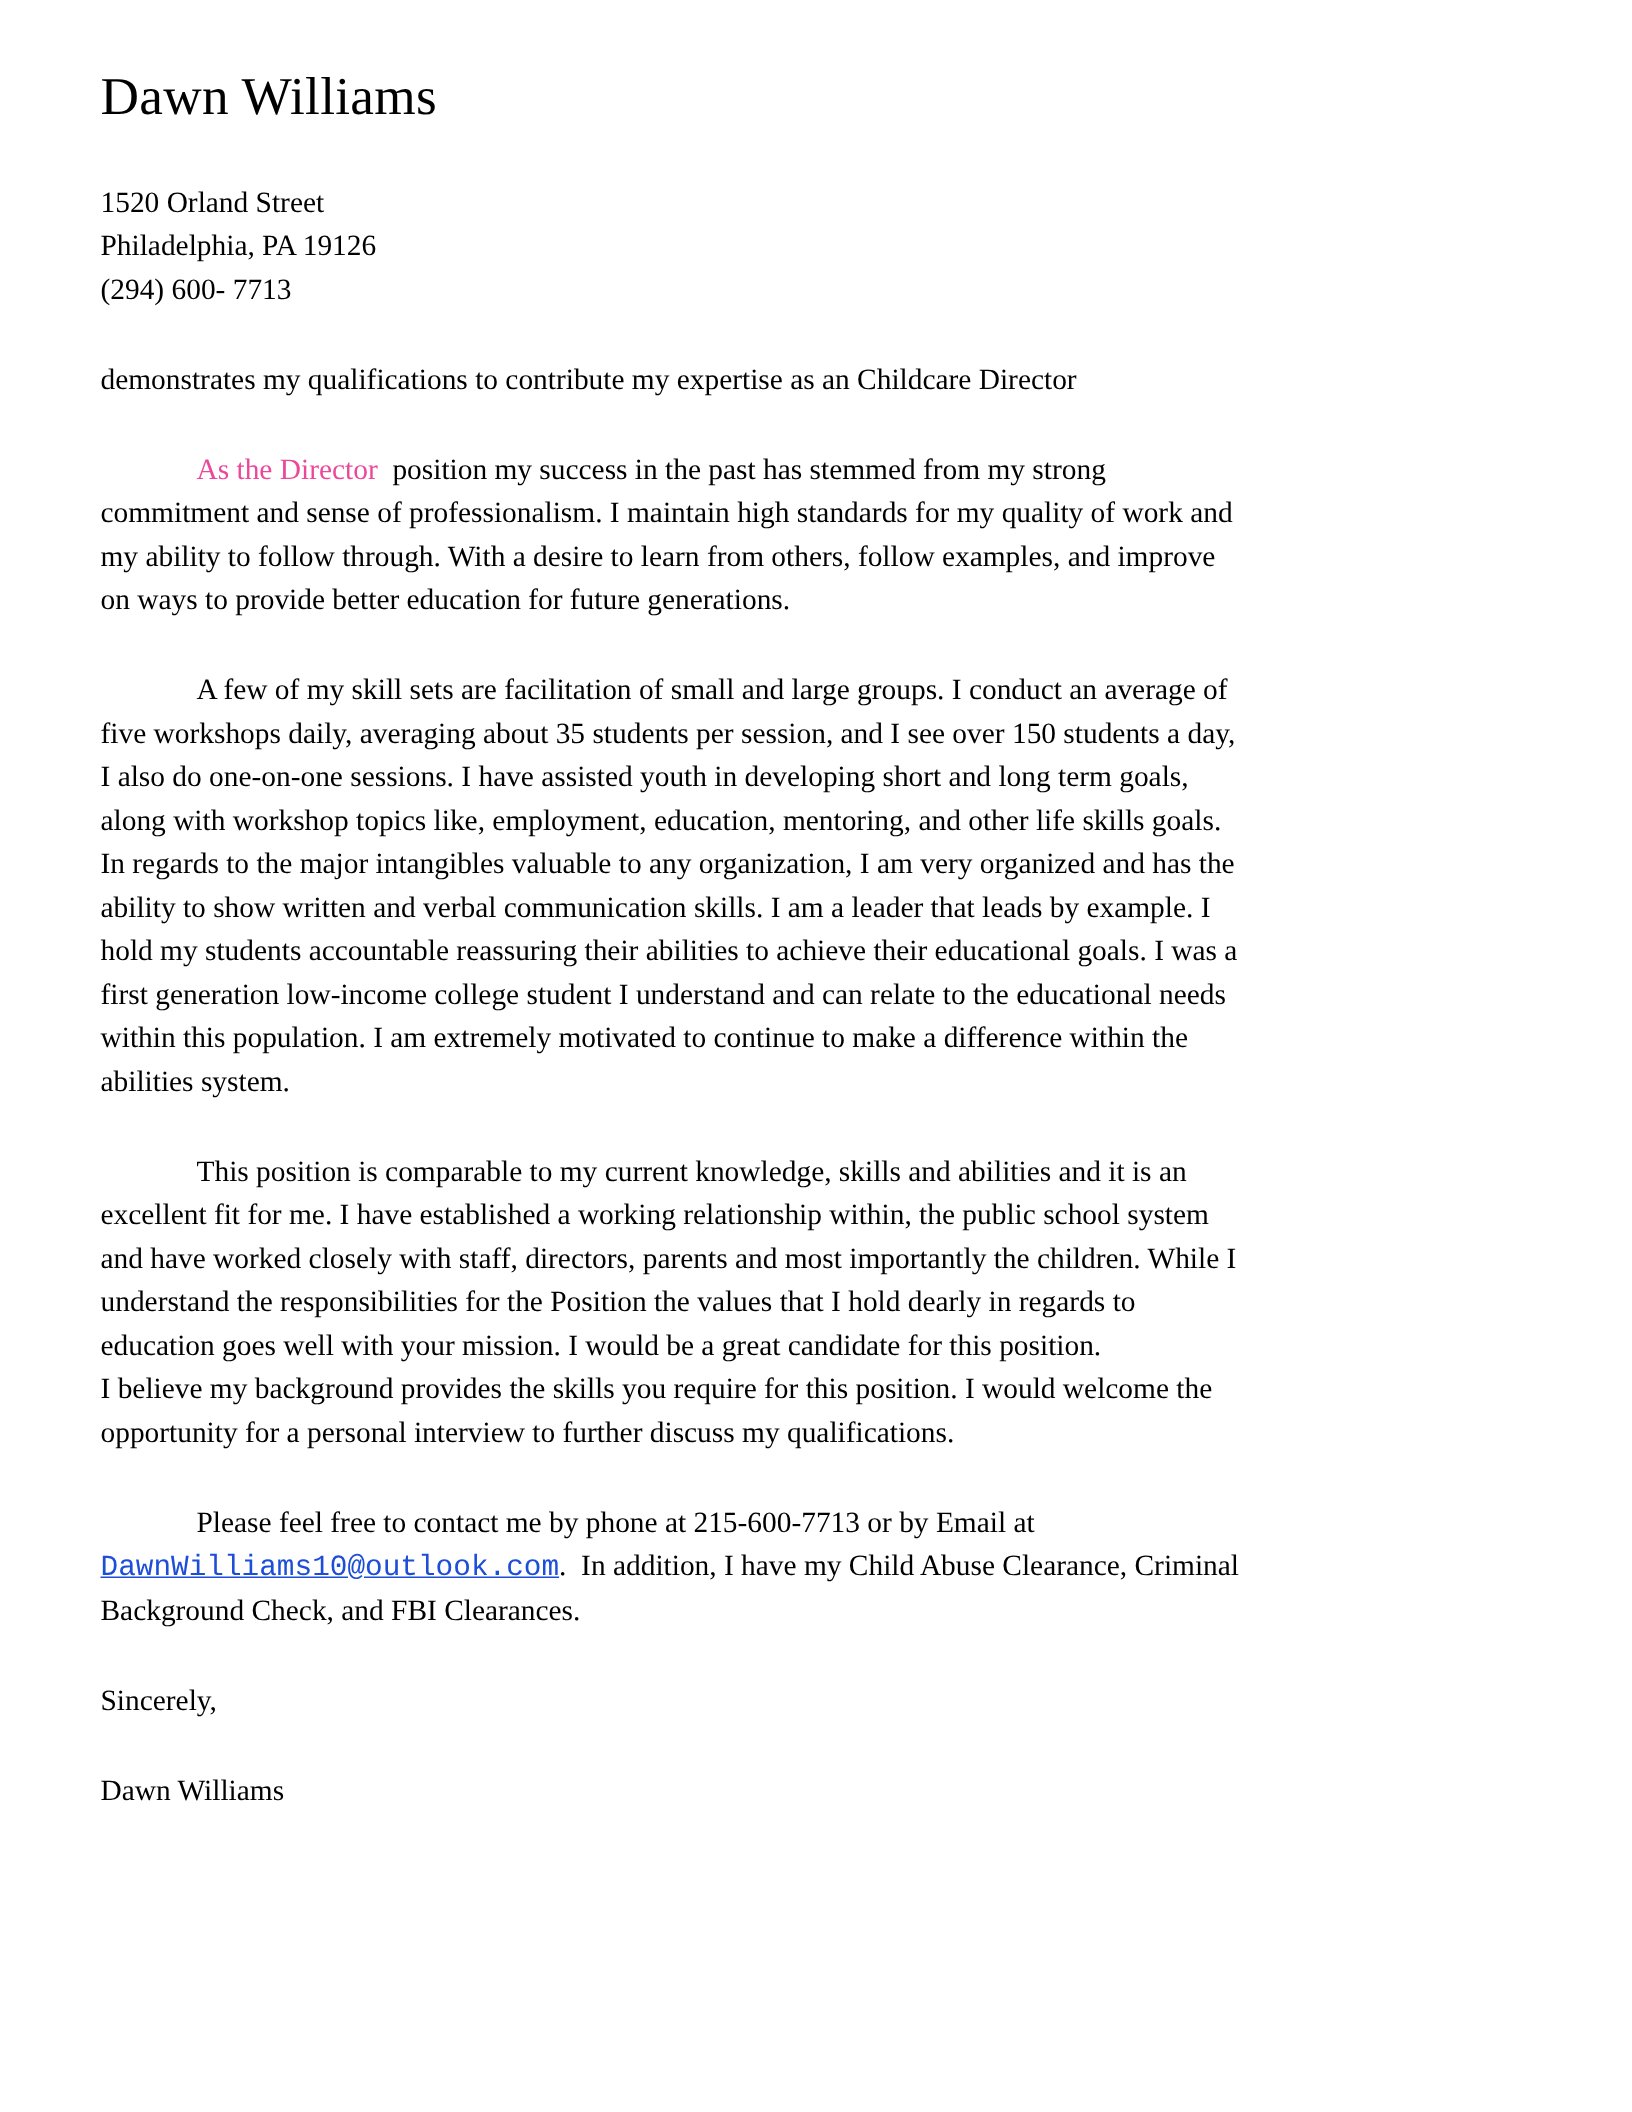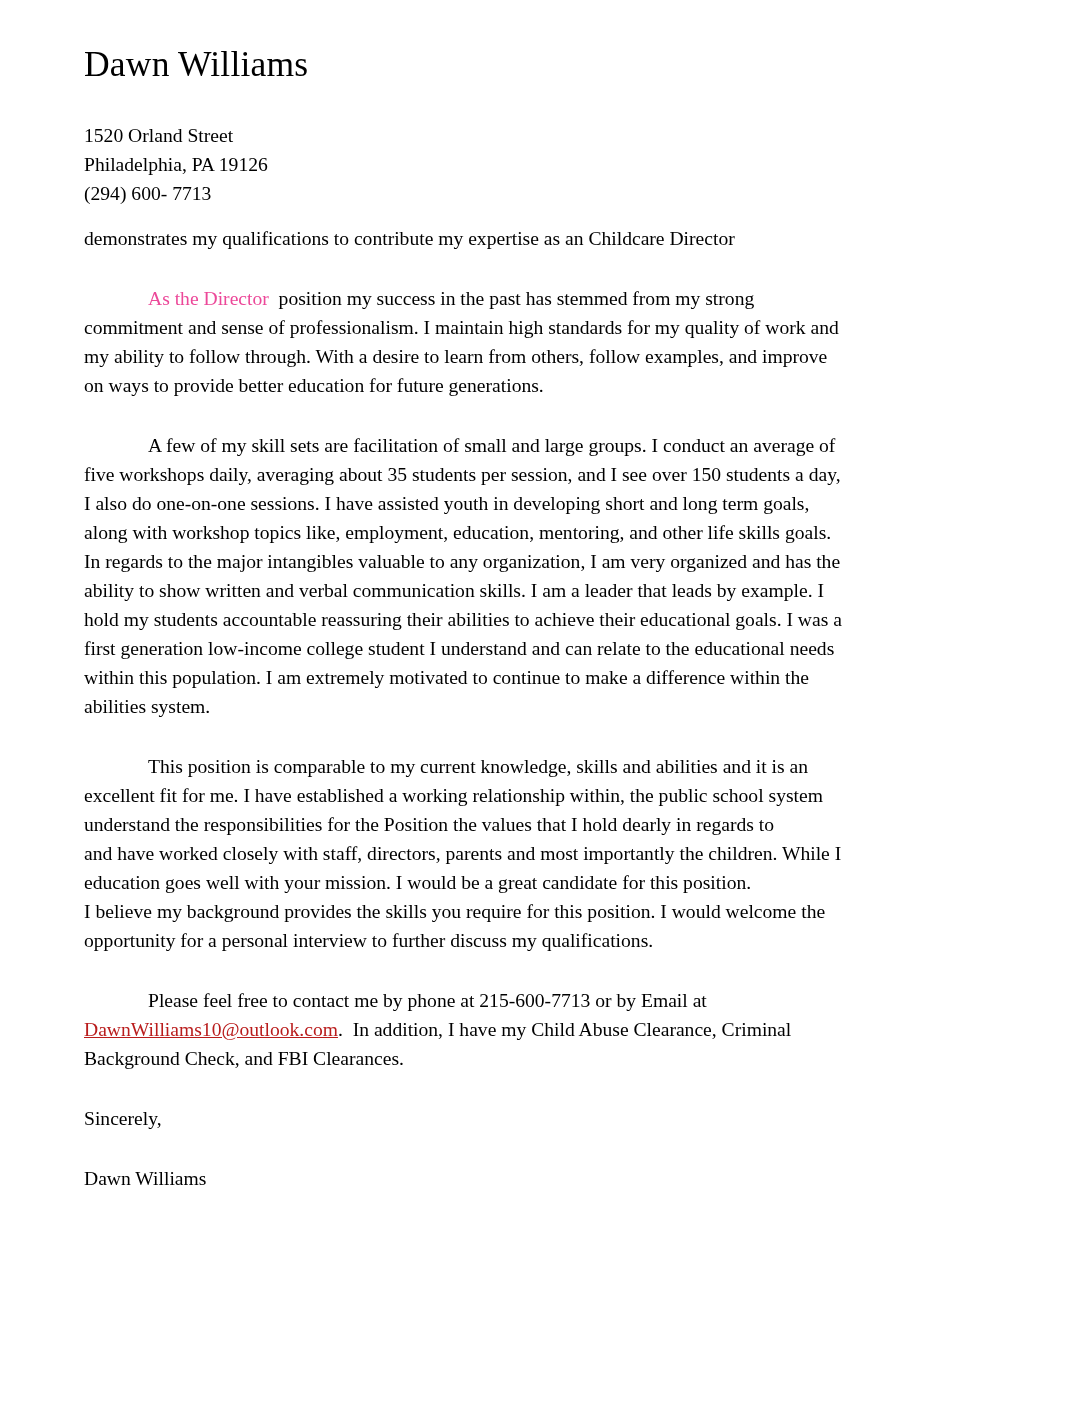--- a/index.html
+++ b/index.html
@@ -7,53 +7,54 @@
     padding: 0;
     background: #ffffff;
   }
   .page {
     position: relative;
     width: 1088px;
     height: 1408px;
     margin: 0 auto;
     background: #ffffff;
     box-sizing: border-box;
-    padding: 44px 126px 0 84px;
+    padding: 44px 126px 0 67px;
     font-family: "Liberation Serif", "DejaVu Serif", serif;
     color: #000000;
     font-size: 19.6px;
     overflow: hidden;
   }
   .doc-title {
     font-size: 35.5px;
     font-weight: normal;
     line-height: 41px;
     margin: 0 0 36px 0;
     letter-spacing: 0.2px;
   }
   .address-block {
-    margin: 0 0 16px 0;
+    margin: 0 0 31px 0;
   }
   .para {
     margin: 0 0 31px 0;
   }
   .line {
     line-height: 29px;
     white-space: pre-wrap;
   }
   .indent {
     text-indent: 64px;
   }
   .gray-phrase {
     color: #ec4899;
   }
   .email-link {
-    color: #b91c1c;
+    color: #1d4ed8;
     text-decoration: underline;
     cursor: pointer;
+    font-family: Liberation Mono, monospace;
   }
   .closing-block .line {
     line-height: 29px;
   }
   .salutation {
     margin: 0 0 31px 0;
   }
 </style>
 </head>
 <body>
@@ -88,22 +89,22 @@
     <div class="line">ability to show written and verbal communication skills. I am a leader that leads by example. I</div>
     <div class="line">hold my students accountable reassuring their abilities to achieve their educational goals. I was a</div>
     <div class="line">first generation low-income college student I understand and can relate to the educational needs</div>
     <div class="line">within this population. I am extremely motivated to continue to make a difference within the</div>
     <div class="line">abilities system.</div>
   </div>
 
   <div class="para">
     <div class="line indent">This position is comparable to my current knowledge, skills and abilities and it is an</div>
     <div class="line">excellent fit for me. I have established a working relationship within, the public school system</div>
+    <div class="line">and have worked closely with staff, directors, parents and most importantly the children. While I</div>
     <div class="line">understand the responsibilities for the Position the values that I hold dearly in regards to</div>
-    <div class="line">and have worked closely with staff, directors, parents and most importantly the children. While I</div>
     <div class="line">education goes well with your mission. I would be a great candidate for this position.</div>
     <div class="line">I believe my background provides the skills you require for this position. I would welcome the</div>
     <div class="line">opportunity for a personal interview to further discuss my qualifications.</div>
   </div>
 
   <div class="para">
     <div class="line indent">Please feel free to contact me by phone at 215-600-7713 or by Email at</div>
     <div class="line"><a href="#" class="email-link">DawnWilliams10@outlook.com</a><span>.  In addition, I have my Child Abuse Clearance, Criminal</span></div>
     <div class="line">Background Check, and FBI Clearances.</div>
   </div>

